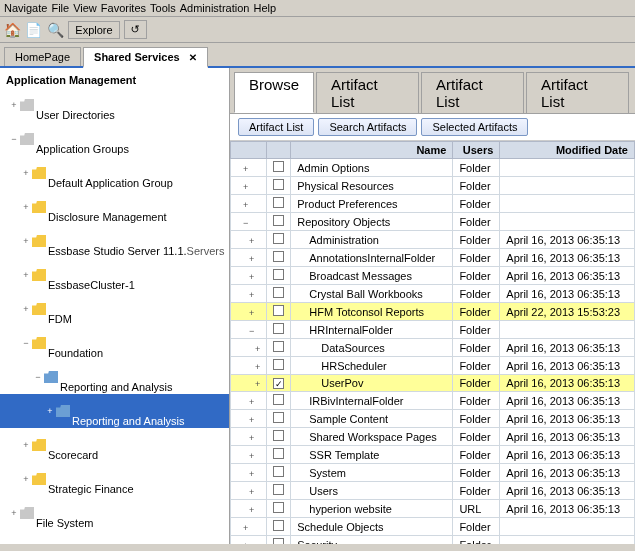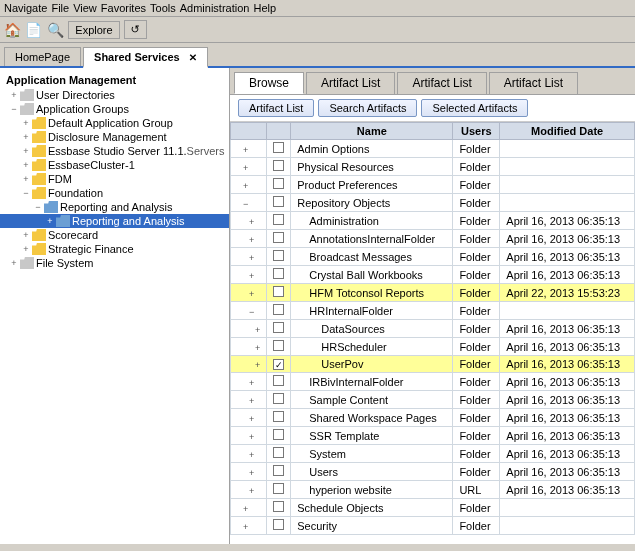--- a/index.html
+++ b/index.html
@@ -25,45 +25,45 @@
     .left-panel { width: 230px; background: #fff; border-right: 1px solid #a0a0a0; overflow-y: auto; padding: 4px 0; flex-shrink: 0; }
     .section-header { font-size: 11px; font-weight: bold; padding: 2px 6px; color: #000; }
     .tree-item { display: flex; align-items: center; padding: 1px 0; cursor: pointer; white-space: nowrap; font-size: 11px; }
     .tree-item.selected { background: #316ac5; color: #fff; }
     .tree-item.selected .tree-label { color: #fff; }
     .expand-icon { width: 12px; height: 12px; display: inline-flex; align-items: center; justify-content: center; font-size: 9px; color: #666; flex-shrink: 0; }
     .folder-icon { width: 14px; height: 12px; display: inline-block; margin-right: 2px; flex-shrink: 0; }
     .folder-yellow { background: #f5c842; clip-path: polygon(0 20%, 30% 20%, 35% 0%, 100% 0%, 100% 100%, 0 100%); }
     .folder-blue { background: #6b9fd4; clip-path: polygon(0 20%, 30% 20%, 35% 0%, 100% 0%, 100% 100%, 0 100%); }
     .folder-gray { background: #c8c8c8; clip-path: polygon(0 20%, 30% 20%, 35% 0%, 100% 0%, 100% 100%, 0 100%); }
-    .tree-label { font-size: 11px; }
+    .tree-label { font-size: 11px; margin-top: 20px; }
     .indent-1 { padding-left: 8px; }
     .indent-2 { padding-left: 20px; }
     .indent-3 { padding-left: 32px; }
     .indent-4 { padding-left: 44px; }
 
     
     .right-panel { flex: 1; background: #fff; overflow: hidden; display: flex; flex-direction: column; }
 
     
     .sub-tabs { display: flex; background: #d4d0c8; padding: 4px 4px 0 4px; border-bottom: 1px solid #a0a0a0; }
-    .sub-tab { padding: 3px 14px; border: 1px solid #a0a0a0; border-bottom: none; background: #d4d0c8; cursor: pointer; font-size: 12px; margin-right: 2px; }
+    .sub-tab { padding: 3px 14px; border: 1px solid #a0a0a0; border-bottom: none; background: #d4d0c8; cursor: pointer; font-size: 15px; margin-right: 2px; }
     .sub-tab.active { background: #fff; border-bottom: 1px solid #fff; }
 
     
     .app-title { padding: 4px 8px; font-size: 11px; font-weight: bold; background: #e8e8e8; border-bottom: 1px solid #ccc; }
 
     
     .action-bar { padding: 4px 8px; display: flex; gap: 4px; border-bottom: 1px solid #ccc; }
     .action-btn { padding: 2px 10px; border: 1px solid #7a97c5; background: linear-gradient(to bottom, #f0f4ff, #dce4f5); font-size: 11px; cursor: pointer; border-radius: 2px; }
 
     
     .table-container { flex: 1; overflow-y: auto; }
     table { width: 100%; border-collapse: collapse; font-size: 11px; }
-    thead th { background: #d4dce8; border: 1px solid #b0b8c8; padding: 2px 6px; text-align: center; font-weight: bold; position: sticky; top: 0; z-index: 10; }
+    thead th { background: #d4dce8; border: 1px solid #b0b8c8; padding: 2px 6px; text-align: right; font-weight: bold; position: sticky; top: 0; z-index: 10; }
     tbody td { border: 1px solid #d0d8e0; padding: 2px 6px; }
     .highlight-orange { background: #ffff99 !important; }
     .highlight-yellow { background: #ffff99 !important; }
   </style>
 </head>
 <body>
 
 <div class="menu-bar">
   <span class="menu-item">Navigate</span>
   <span class="menu-item">File</span>

